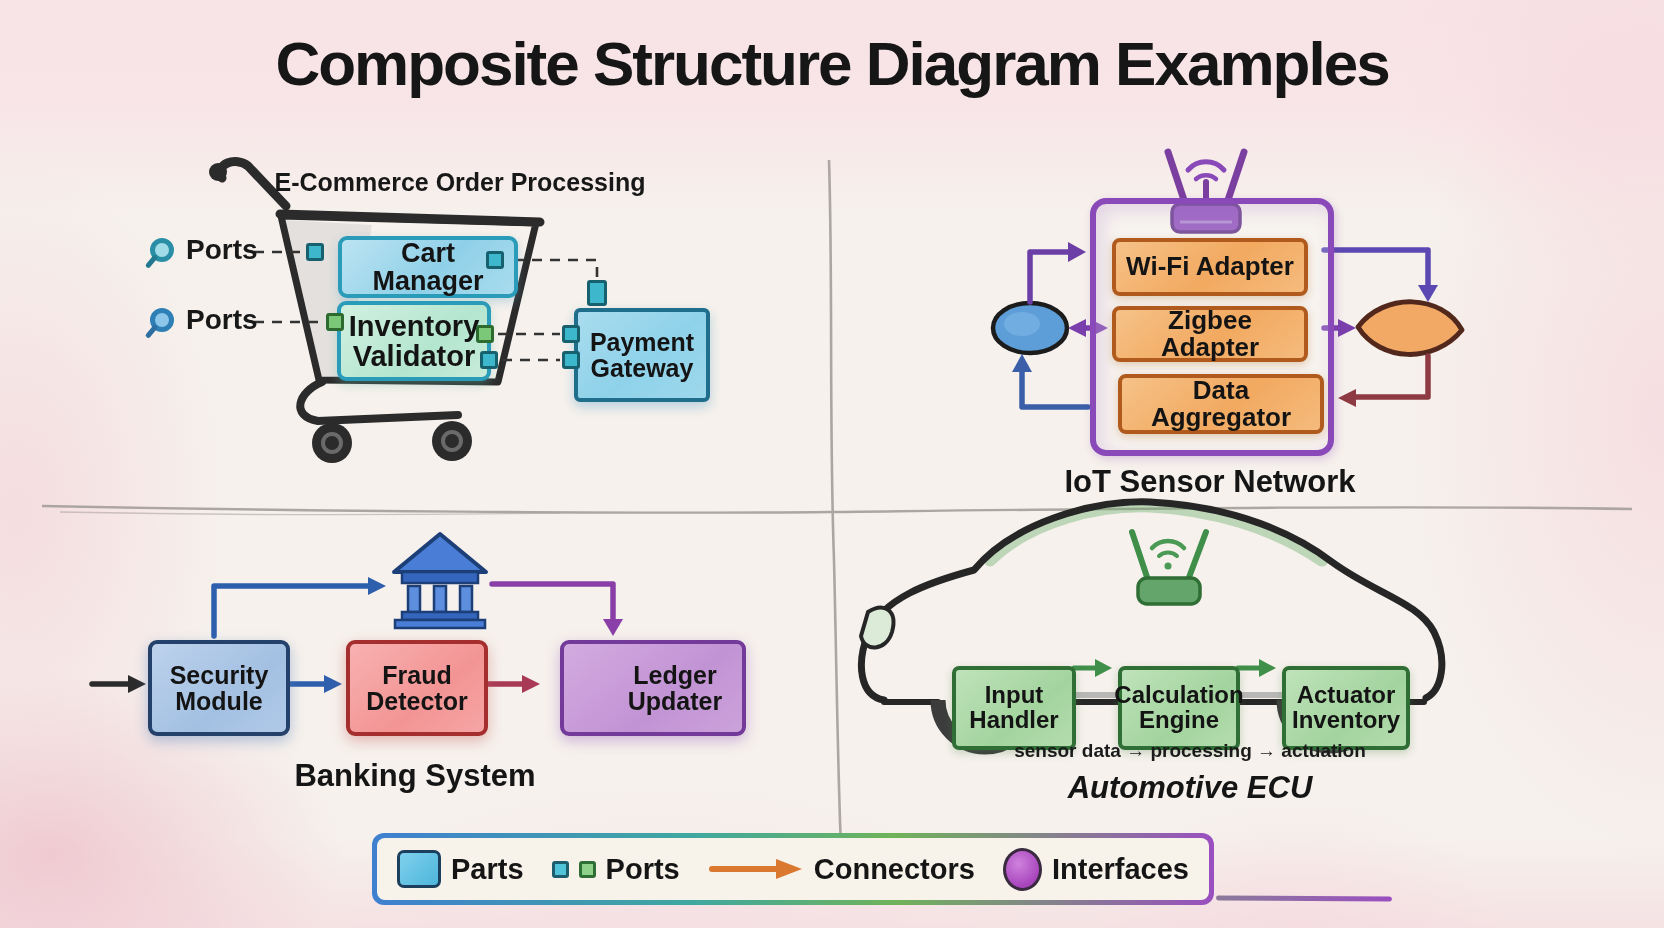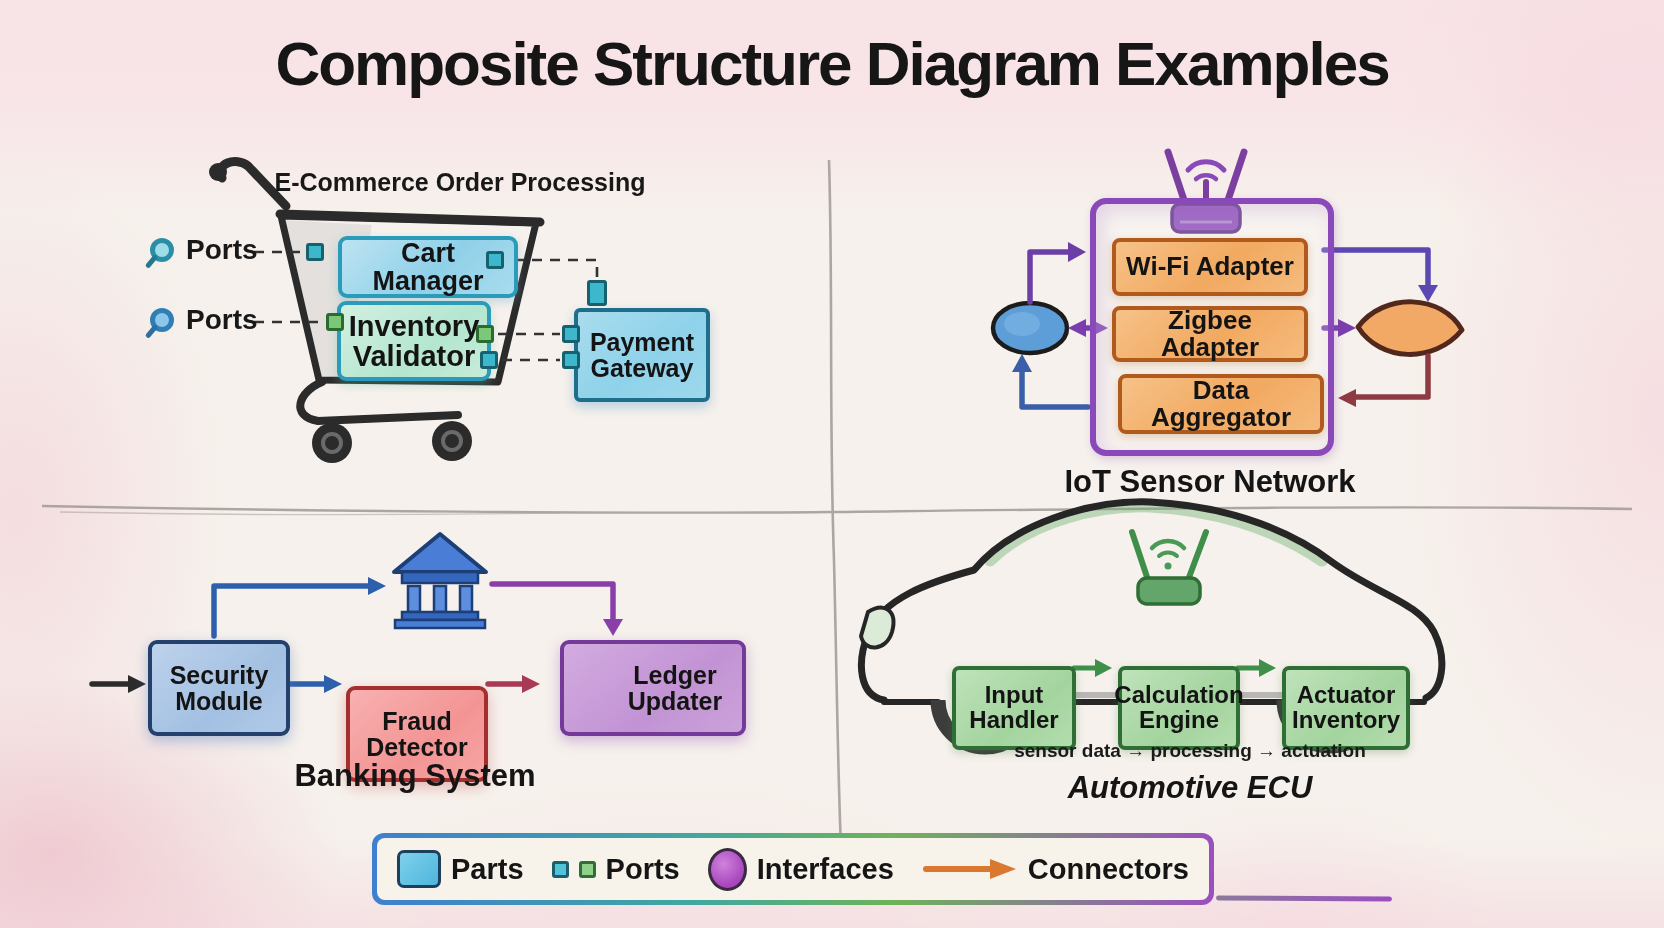--- a/index.html
+++ b/index.html
@@ -76,21 +76,21 @@
   }
   .wifi-adapter{left:1112px;top:238px;width:188px;height:50px;}
   .zigbee-adapter{left:1112px;top:306px;width:188px;height:48px;}
   .data-aggregator{left:1108px;top:374px;width:198px;height:52px;margin-left:10px;}
   
   .security-module{left:148px;top:640px;width:134px;height:88px;font-size:25px;
     background:linear-gradient(140deg,#bdd2ec,#a3c0e2 60%,#b0c9e8);border:4px solid #24416b;
     box-shadow:0 5px 14px rgba(90,130,190,.45);}
   .fraud-detector{left:346px;top:640px;width:134px;height:88px;font-size:25px;
     background:linear-gradient(140deg,#f8b1b1,#f39494 60%,#f6a5a5);border:4px solid #a52f2f;
-    box-shadow:0 5px 14px rgba(200,90,90,.4);margin-top:46px;}
+    box-shadow:0 5px 14px rgba(200,90,90,.4);}
   .ledger-updater{left:560px;top:640px;width:134px;height:88px;font-size:25px;
     background:linear-gradient(140deg,#d3abe0,#c293d4 60%,#cba2da);border:4px solid #733a99;
     box-shadow:0 5px 14px rgba(150,90,190,.4);padding-left:44px;}
   
   .part.green-box{
     background:linear-gradient(140deg,#bfe2ba,#a3d49e 60%,#b4dcae);
     border:4px solid #2f6e35;font-size:24px;border-radius:7px;
     box-shadow:0 3px 8px rgba(80,140,80,.3);
     margin-top:36px;
   }
@@ -287,25 +287,25 @@
     <div class="legend-item">
       <span class="swatch-part"></span>
       <span class="legend-label">Parts</span>
     </div>
     <div class="legend-item">
       <span class="swatch-port blue"></span>
       <span class="swatch-port green"></span>
       <span class="legend-label">Ports</span>
     </div>
     <div class="legend-item">
-      <span class="swatch-interface"></span>
-      <span class="legend-label">Interfaces</span>
-    </div>
-    <div class="legend-item">
       <svg width="96" height="24" viewBox="0 0 96 24">
         <path d="M4,12 H72" stroke="#d9782e" stroke-width="6" stroke-linecap="round" fill="none"></path>
         <polygon points="94,12 68,2 68,22" fill="#d9782e"></polygon>
       </svg>
       <span class="legend-label">Connectors</span>
     </div>
+    <div class="legend-item">
+      <span class="swatch-interface"></span>
+      <span class="legend-label">Interfaces</span>
+    </div>
   </div>
 </div>
 <div class="legend-tail"></div>
 
 </body></html>

